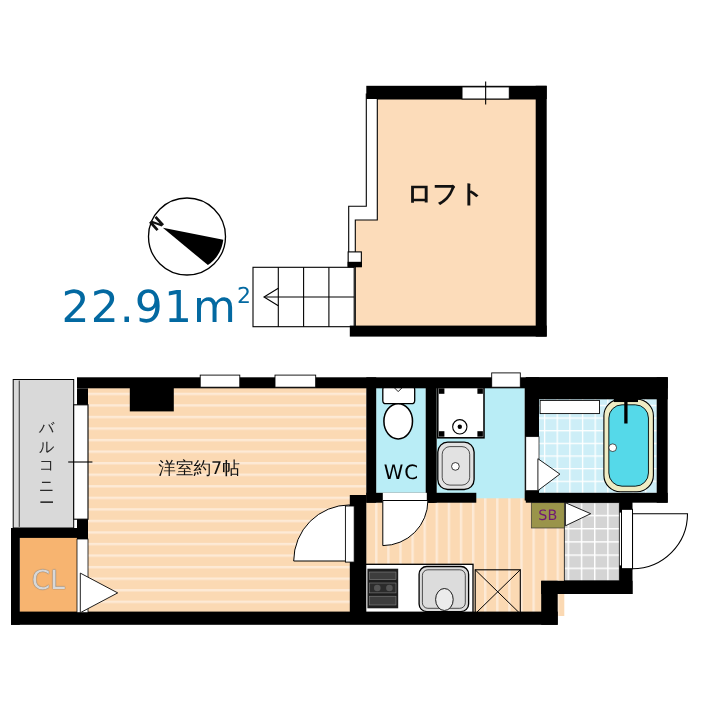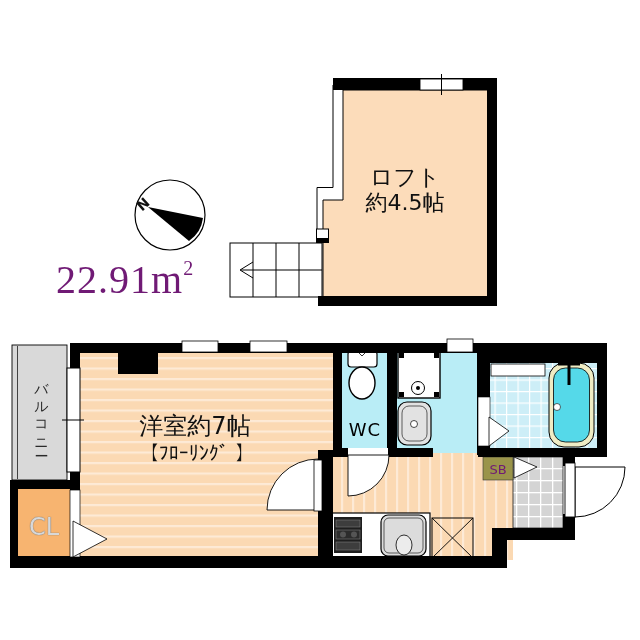--- a/index.html
+++ b/index.html
@@ -1,25 +1,25 @@
 <!DOCTYPE html>
 <html><head>
 <meta charset="utf-8">
 <style>
   html,body{margin:0;padding:0;background:#fff;}
   #canvas{position:relative;width:640px;height:640px;background:#fff;overflow:hidden;
           font-family:"DejaVu Sans","Liberation Sans",sans-serif;}
   #plan-svg{position:absolute;left:0;top:0;}
   .lbl{position:absolute;color:#111;white-space:nowrap;line-height:1;}
   .ctr{transform:translate(-50%,-50%);text-align:center;}
-  #area-label{left:56px;top:258px;font-size:40px;color:#701a75;letter-spacing:1px;font-family:Liberation Serif, serif;}
+  #area-label{left:56px;top:258px;font-size:40px;color:#0369a1;letter-spacing:1px;}
   #area-label sup{font-size:20px;vertical-align:18px;letter-spacing:0;}
-  #loft-label{left:405px;top:177px;font-size:23px;}
+  #loft-label{left:405px;top:177px;font-size:23px;font-weight:bold;}
   #loft-size{left:405px;top:203px;font-size:22px;}
-  #room-label{left:195px;top:426px;font-size:24px;}
+  #room-label{left:181px;top:426px;font-size:16px;}
   #room-sub{left:197px;top:453px;font-size:20px;}
   #wc-label{left:365px;top:430px;font-size:18px;color:#000000;letter-spacing:1px;}
   #cl-label{left:44px;top:527px;font-size:24px;color:#d8d8d8;text-shadow:0 0 1px #777,0 0 1px #777;}
   #sb-label{left:498px;top:469px;font-size:13px;color:#701a75;}
   #balcony-label{left:42px;top:412px;font-size:14px;color:#2a2a2a;
       writing-mode:vertical-rl;letter-spacing:3px;transform:translate(-50%,-50%);}
   #north-label{left:143px;top:204px;font-size:14px;font-weight:bold;
       transform:translate(-50%,-50%) rotate(-42deg);}
 </style>
 </head>
@@ -183,20 +183,18 @@
     <path d="M575,467 L575,517 A50,50 0 0 0 625,467 Z" fill="#fff" stroke="#000" stroke-width="1"></path>
     <rect x="565" y="463" width="10" height="54" fill="#fff" stroke="#000" stroke-width="0.9"></rect>
   </g>
 </svg>
 
 <div class="lbl" id="area-label">
   <span>22.91m</span><sup>2</sup>
 </div>
 <div class="lbl ctr" id="north-label">N</div>
 <div class="lbl ctr" id="loft-label">ロフト</div>
-<div class="lbl ctr" id="loft-size">約4.5帖</div>
 <div class="lbl ctr" id="room-label">洋室約7帖</div>
-<div class="lbl ctr" id="room-sub">【ﾌﾛｰﾘﾝｸﾞ 】</div>
 <div class="lbl ctr" id="wc-label">WC</div>
 <div class="lbl ctr" id="cl-label">CL</div>
 <div class="lbl ctr" id="sb-label">SB</div>
 <div class="lbl" id="balcony-label">バルコニー</div>
 </div>
 
 </body></html>

